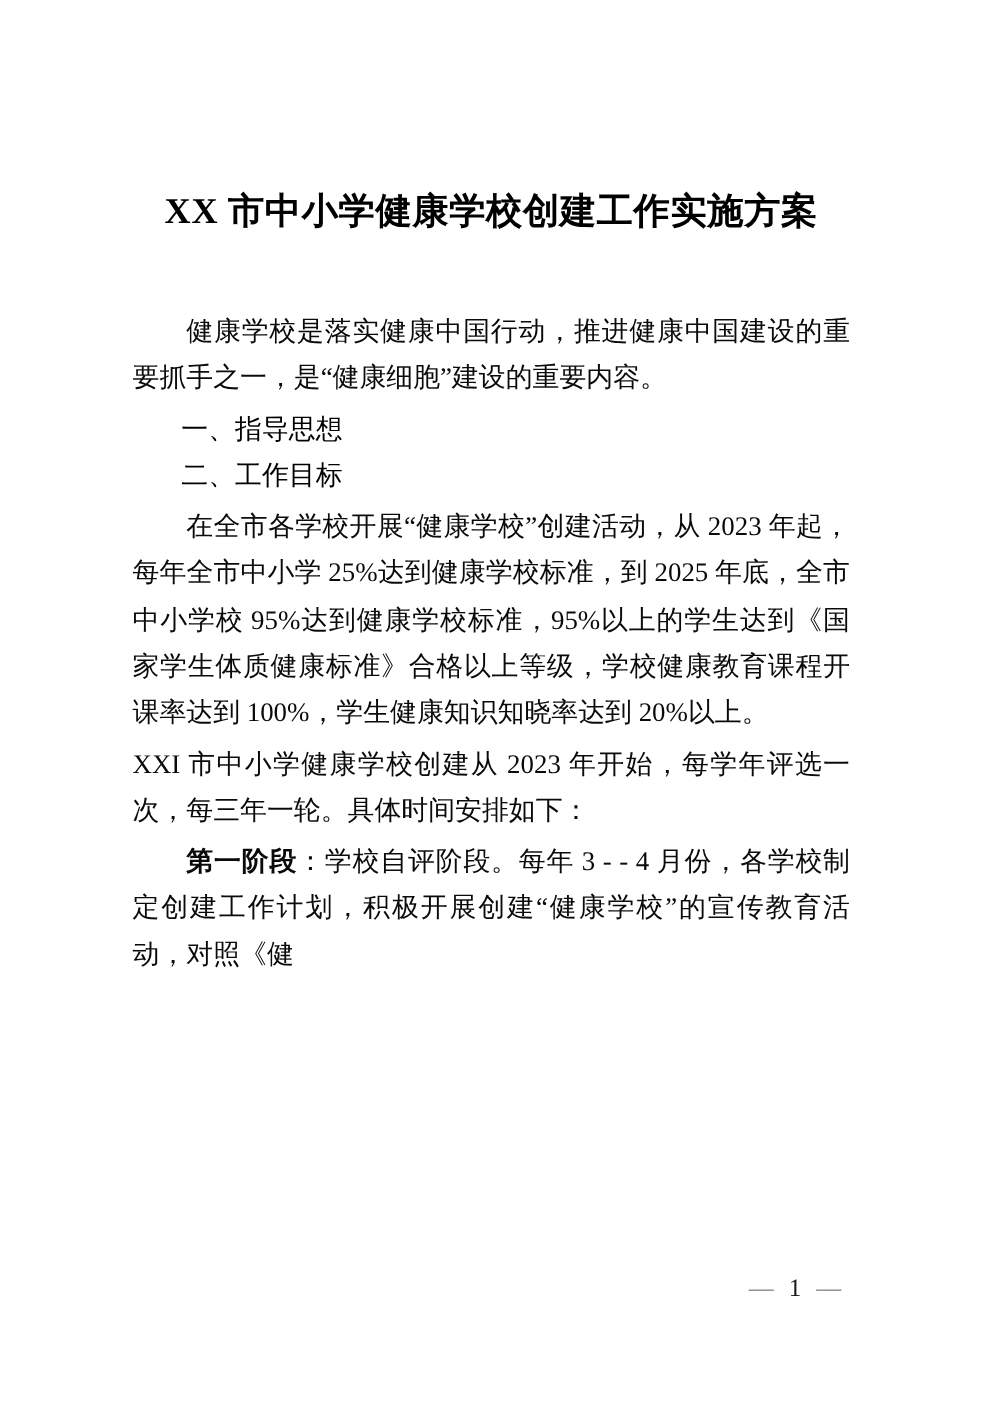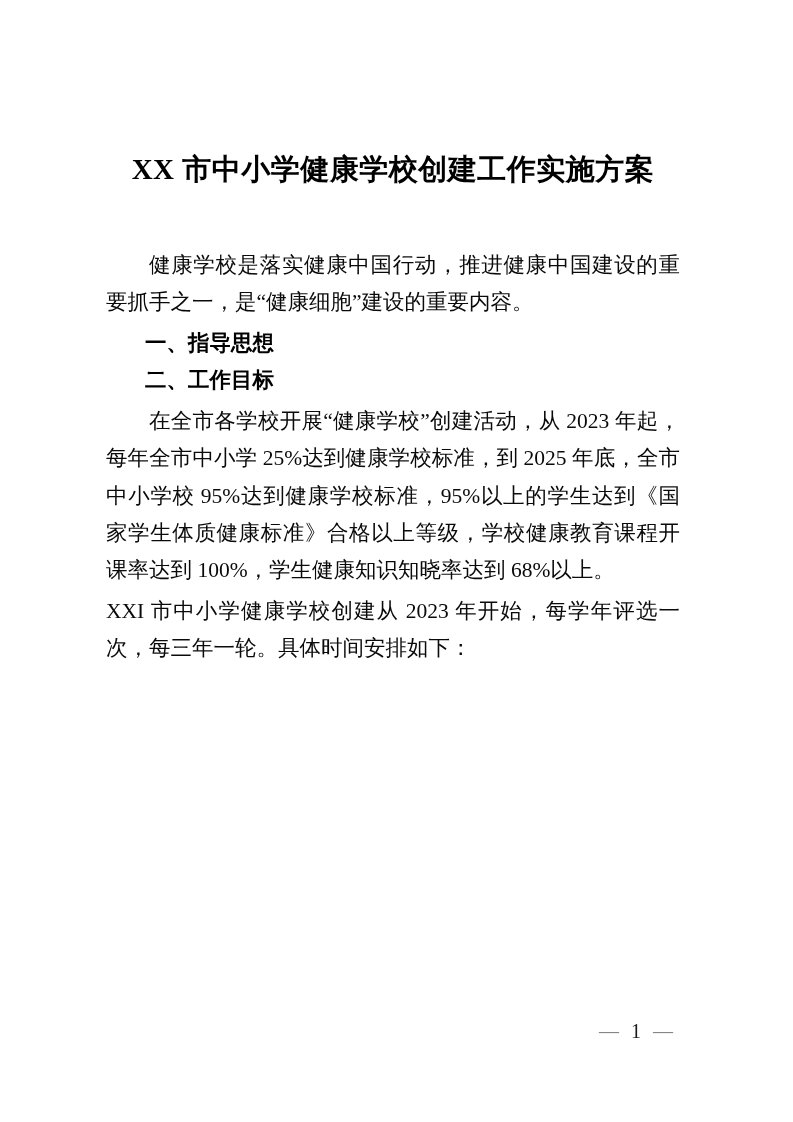--- a/index.html
+++ b/index.html
@@ -42,21 +42,21 @@
   }
   .indent {
     text-indent: 2em;
   }
   .no-indent {
     text-indent: 0;
   }
   .section-heading {
     margin: 0;
     font-family: "Liberation Sans", "DejaVu Sans", sans-serif;
-    font-weight: bold;
+    font-weight: normal;
     font-size: 21.5px;
     line-height: 37.1px;
     text-indent: 2em;
     text-align: left;
     color: #000000;
   }
   .stage-lead {
     font-weight: bold;
   }
   .footer {
@@ -86,24 +86,25 @@
 
     <h1 class="doc-title">XX 市中小学健康学校创建工作实施方案</h1>
 
     <p class="body-para indent">健康学校是落实健康中国行动，推进健康中国建设的重要抓手之一，是“健康细胞”建设的重要内容。</p>
 
     <h2 class="section-heading">一、指导思想</h2>
 
 
     <h2 class="section-heading">二、工作目标</h2>
 
-    <p class="body-para indent">在全市各学校开展“健康学校”创建活动，从 2023 年起，每年全市中小学 25%达到健康学校标准，到 2025 年底，全市中小学校 95%达到健康学校标准，95%以上的学生达到《国家学生体质健康标准》合格以上等级，学校健康教育课程开课率达到 100%，学生健康知识知晓率达到 68%以上。</p>
+    <p class="body-para indent">在全市各学校开展“健康学校”创建活动，从 2023 年起，每年全市中小学 25%达到健康学校标准，到 2025 年底，全市中小学校 95%达到健康学校标准，95%以上的学生达到《国家学生体质健康标准》合格以上等级，学校健康教育课程开课率达到 100%，学生健康知识知晓率达到 20%以上。</p>
 
 
     <p class="body-para no-indent">XXI 市中小学健康学校创建从 2023 年开始，每学年评选一次，每三年一轮。具体时间安排如下：</p>
 
+    <p class="body-para indent"><strong class="stage-lead">第一阶段</strong><span>：学校自评阶段。每年 3 - - 4 月份，各学校制定创建工作计划，积极开展创建“健康学校”的宣传教育活动，对照《健</span></p>
 
   </div>
 
   <div class="footer">
     <span class="dash">—</span><span class="pagenum">1</span><span class="dash">—</span>
   </div>
 </div>
 
 </body></html>

